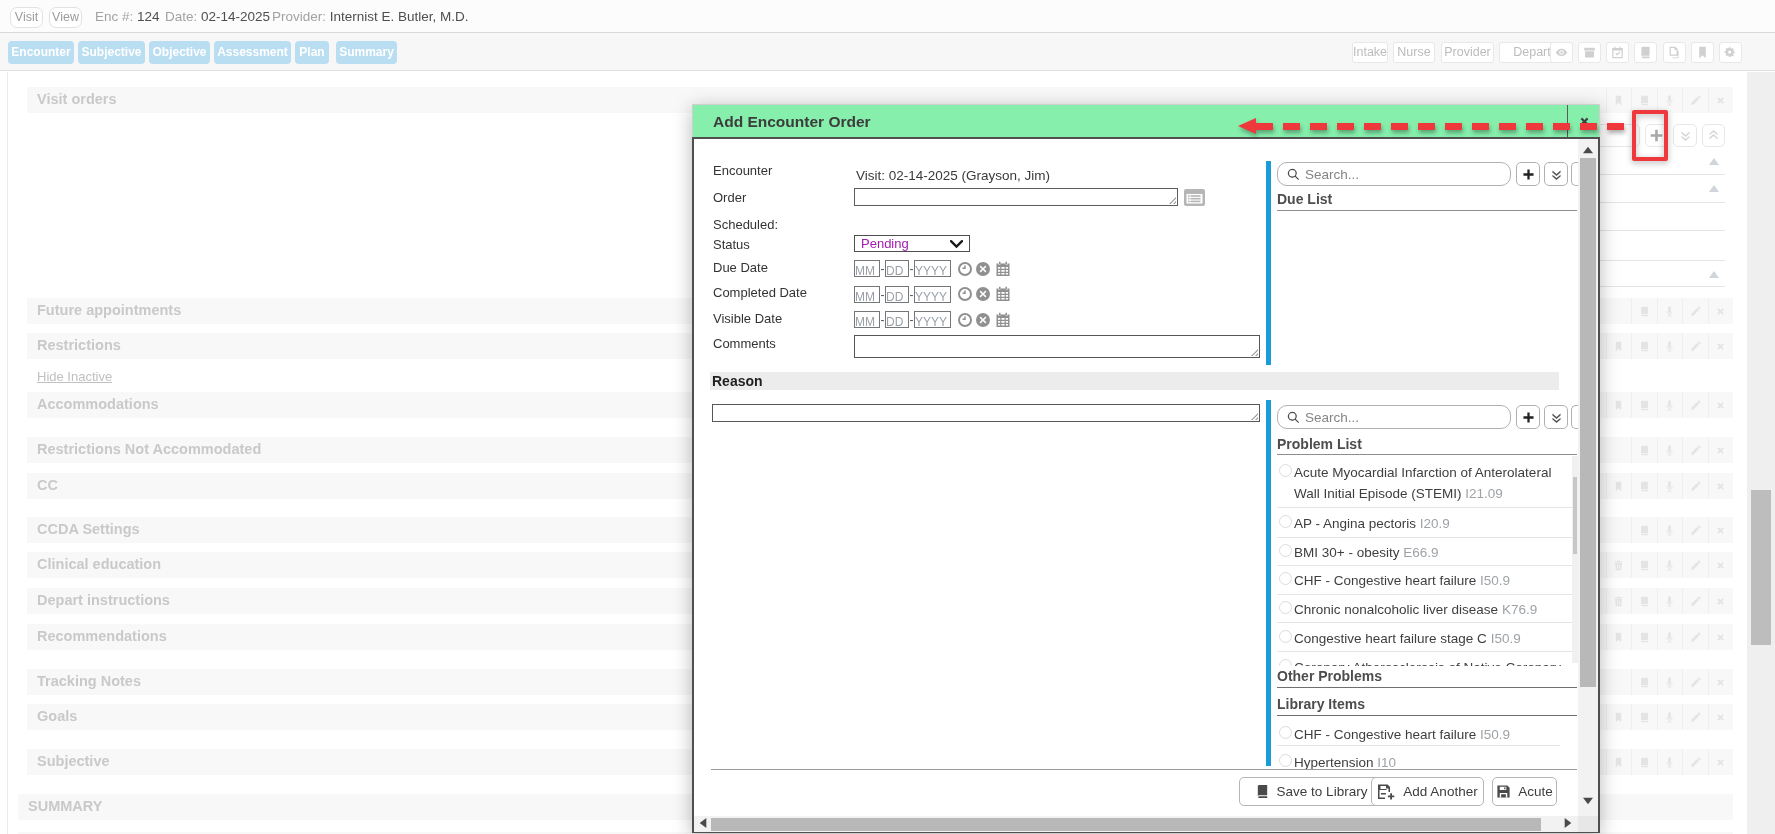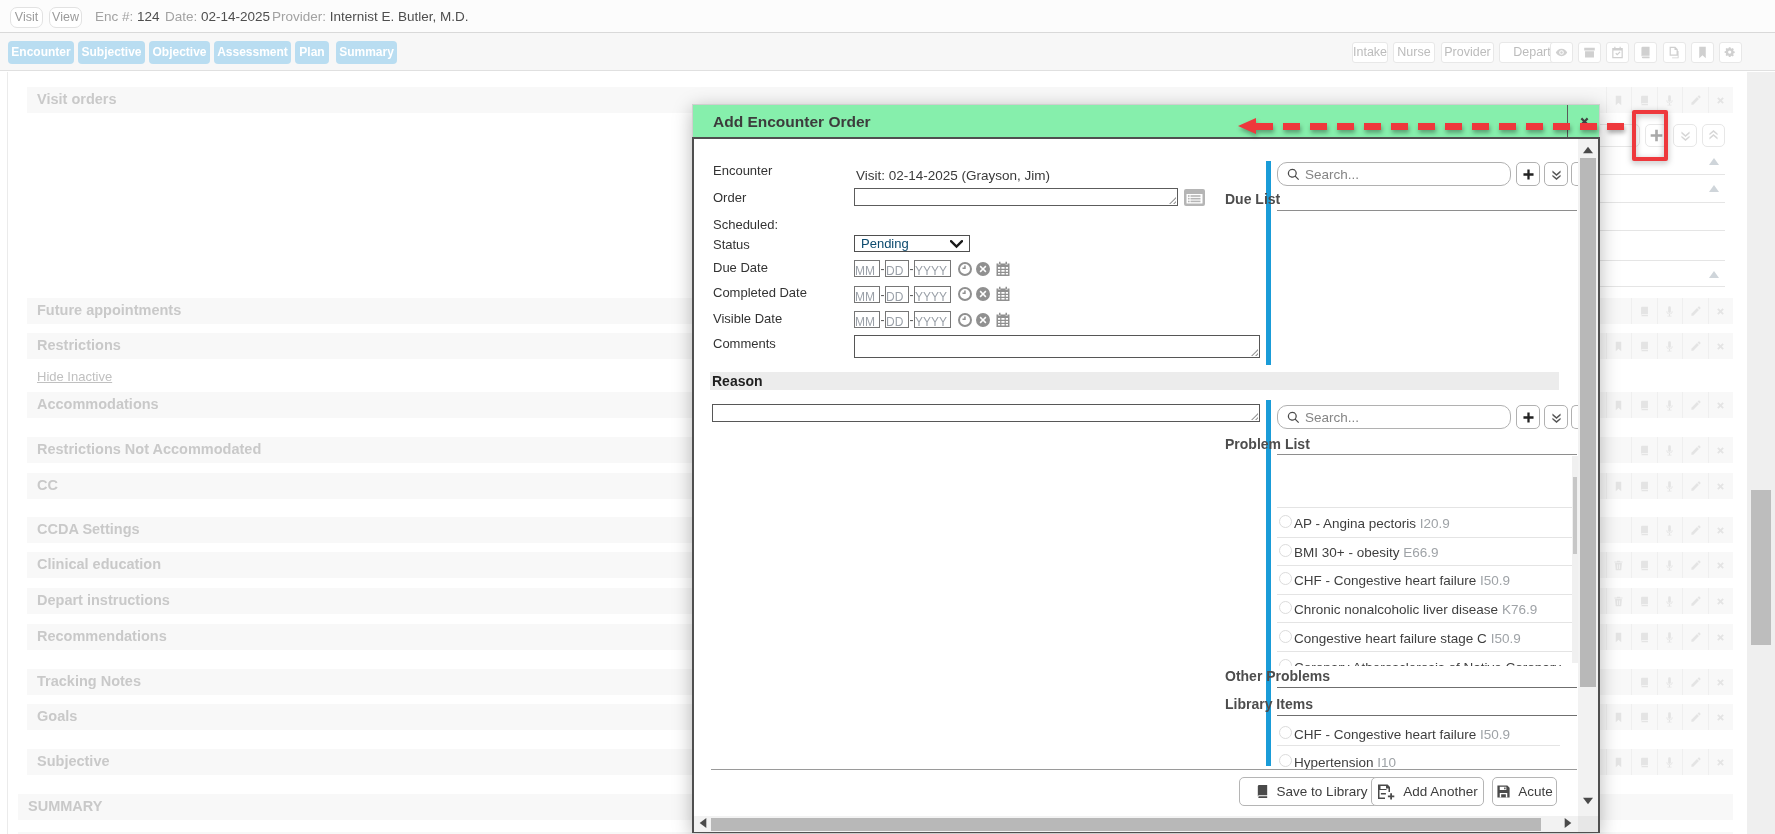--- a/index.html
+++ b/index.html
@@ -54,21 +54,21 @@
   #modal-close svg { width:13px; height:13px; margin-top:10px; }
   #modal-body { left:692px; top:137px; width:908px; height:696px; background:#fff; border:2px solid #4f4f4f; }
 
   .flabel { position:absolute; left:713px; font-size:13px; color:#333; white-space:nowrap; }
   .fvalue { position:absolute; font-size:13.5px; color:#3a3a3a; white-space:nowrap; }
   .txt-box { position:absolute; background:#fff; border:1px solid #5c5c5c; }
   .txt-box input { width:100%; height:100%; border:none; outline:none; font-size:13px; font-family:inherit; padding:0 4px; background:transparent; }
   .grip { position:absolute; right:0px; bottom:0px; width:9px; height:9px; }
 
   #status-select { position:absolute; left:854px; top:235px; width:116px; height:17px; border:1px solid #4f4f4f; background:#fff; }
-  #status-select .sel-txt { position:absolute; left:6px; top:0px; font-size:13px; font-weight:500; color:#0c4a6e; line-height:16px; }
+  #status-select .sel-txt { position:absolute; left:6px; top:0px; font-size:13px; font-weight:500; color:#a21caf; line-height:16px; }
   #status-select svg { position:absolute; right:6px; top:4px; width:13px; height:9px; }
 
   .date-row { position:absolute; left:854px; height:17px; }
   .date-seg { position:absolute; top:0; height:17px; border:1px solid #767676; background:#fff; }
   .date-seg input { width:100%; height:100%; border:none; outline:none; text-align:left; font-size:12px; color:#9aa0a8; font-family:inherit; background:transparent; }
   .date-seg input::placeholder { color:#9aa0a8; opacity:1; }
   .date-dash { position:absolute; top:2px; font-size:12px; color:#555; }
   .date-ic { position:absolute; top:0.5px; width:16px; height:16px; color:#909090; }
   .date-ic svg { width:16px; height:16px; }
 
@@ -77,21 +77,21 @@
   .search-input { position:absolute; left:1277px; width:234px; height:24px; border:1px solid #b1b1b1; border-radius:10px; background:#fff; }
   .search-input svg { position:absolute; left:9px; top:5px; width:13px; height:13px; color:#4a4a4a; }
   .search-input input { position:absolute; left:27px; top:1px; width:200px; height:20px; border:none; outline:none;
                         font-size:13.5px; color:#555; font-family:inherit; background:transparent; }
   .search-input input::placeholder { color:#858585; opacity:1; }
   .sq-btn { position:absolute; width:24px; height:24px; border:1px solid #b1b1b1; border-radius:5px; background:#fff;
             display:flex; align-items:center; justify-content:center; }
   .sq-btn svg { width:13px; height:13px; }
   .partial-btn { position:absolute; left:1571px; width:8px; height:24px; border:1px solid #b1b1b1; border-right:none;
                  border-radius:5px 0 0 5px; background:#fff; }
-  .panel-h { position:absolute; left:1225px; font-size:14px; font-weight:bold; color:#4d4d4d; white-space:nowrap;text-align:center; }
+  .panel-h { position:absolute; left:1277px; font-size:14px; font-weight:bold; color:#4d4d4d; white-space:nowrap;text-align:center; }
   .panel-hline { position:absolute; left:1277px; width:300px; height:1px; background:#8e8e8e; }
 
   #reason-bar { position:absolute; left:710px; top:372px; width:849px; height:18px; background:#ececec; }
   #reason-bar span { position:absolute; left:2px; top:1px; font-size:14px; font-weight:bold; color:#1f1f1f; }
 
   .pl-row { position:absolute; left:1277px; width:296px; }
   .pl-radio { position:absolute; left:2px; top:2px; width:13px; height:13px; border:1.5px solid #dcdcdc; border-radius:50%; background:#fff; }
   .pl-text { position:absolute; left:17px; top:0; width:277px; font-size:13.5px; color:#3e3e3e; line-height:21px; }
   .pl-code { color:#9fa3a7; }
   .pl-sep { position:absolute; left:1277px; width:297px; height:1px; background:#e4e4e4; }
@@ -802,20 +802,24 @@
     </div>
   <div class="sq-btn" style="left:1544px;top:405px;color:#555">
       <svg fill="currentColor">
         <use href="#i-chev2down"></use>
       </svg>
     </div>
   <div class="partial-btn" style="top:405px"></div>
   <div class="panel-h" style="top:436px">Problem List</div>
   <div class="panel-hline" style="top:454px"></div>
 
+  <div class="pl-row" style="top:462px;height:44px">
+    <span class="pl-radio"></span>
+    <span class="pl-text"><span>Acute Myocardial Infarction of Anterolateral Wall Initial Episode (STEMI)</span> <span class="pl-code">I21.09</span></span>
+  </div>
   <div class="pl-sep" style="top:507px"></div>
   <div class="pl-row" style="top:513px;height:21px">
     <span class="pl-radio"></span>
     <span class="pl-text"><span>AP - Angina pectoris</span> <span class="pl-code">I20.9</span></span>
   </div>
   <div class="pl-sep" style="top:536.5px"></div>
   <div class="pl-row" style="top:542px;height:21px">
     <span class="pl-radio"></span>
     <span class="pl-text"><span>BMI 30+ - obesity</span> <span class="pl-code">E66.9</span></span>
   </div>

